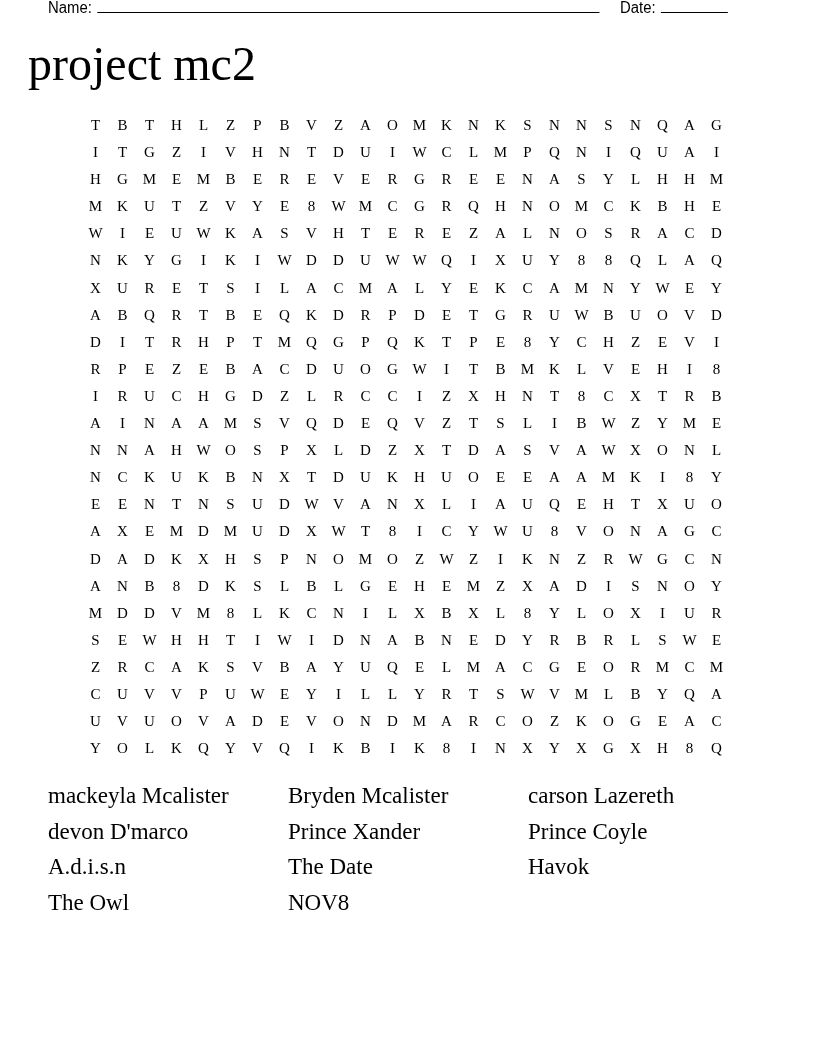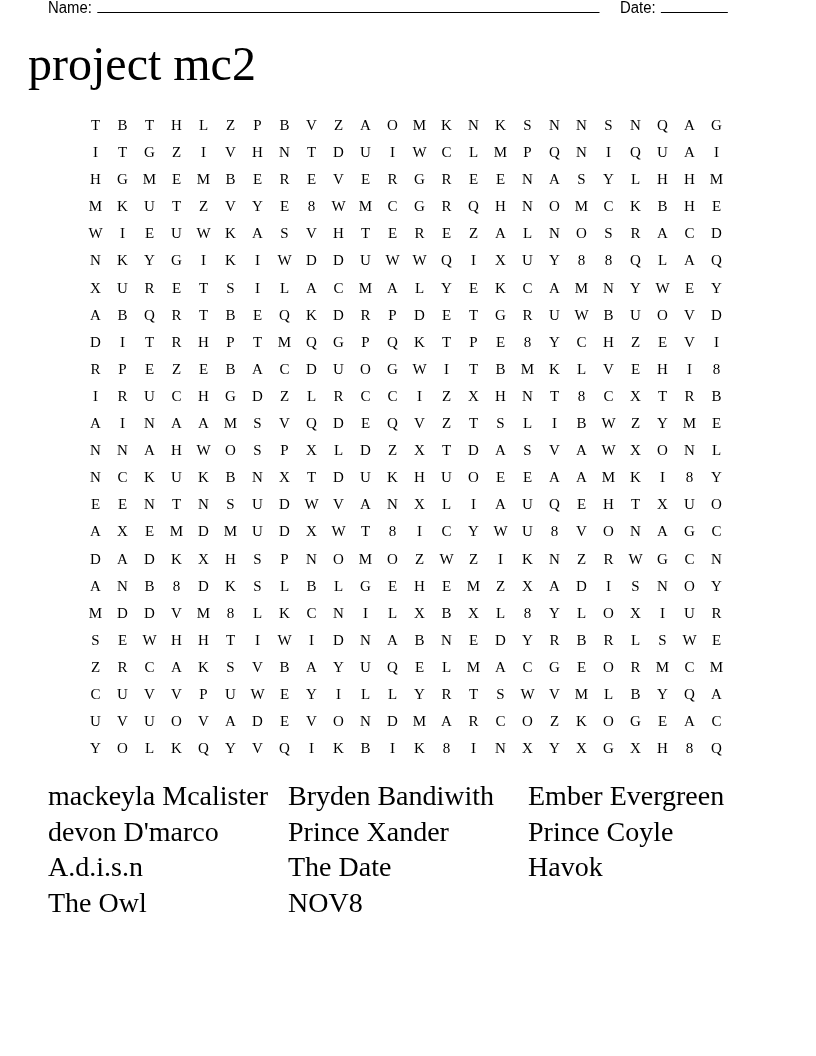--- a/index.html
+++ b/index.html
@@ -63,21 +63,21 @@
     .words {
       position: absolute;
       top: 780px;
       left: 48px;
       display: grid;
       grid-template-columns: 240px 240px 240px;
       grid-auto-rows: 35.6px;
     }
     .word {
       font-family: "Liberation Serif", serif;
-      font-size: 28px;
+      font-size: 23px;
       line-height: 32px;
       white-space: nowrap;
     }
   </style>
 </head>
 <body>
 
 <div class="header-line">
   <span class="label">Name:</span><span class="blank name-blank"></span><span class="label">Date:</span><span class="blank date-blank"></span>
 </div>
@@ -658,22 +658,22 @@
     <div class="cell">X</div>
     <div class="cell">G</div>
     <div class="cell">X</div>
     <div class="cell">H</div>
     <div class="cell">8</div>
     <div class="cell">Q</div>
   </div>
 
 <div class="words" id="word-list">
     <div class="word">mackeyla Mcalister</div>
-    <div class="word">Bryden Bandiwith</div>
-    <div class="word">Ember Evergreen</div>
+    <div class="word">Bryden Mcalister</div>
+    <div class="word">carson Lazereth</div>
     <div class="word">devon D'marco</div>
     <div class="word">Prince Xander</div>
     <div class="word">Prince Coyle</div>
     <div class="word">A.d.i.s.n</div>
     <div class="word">The Date</div>
     <div class="word">Havok</div>
     <div class="word">The Owl</div>
     <div class="word">NOV8</div>
   </div>
 

